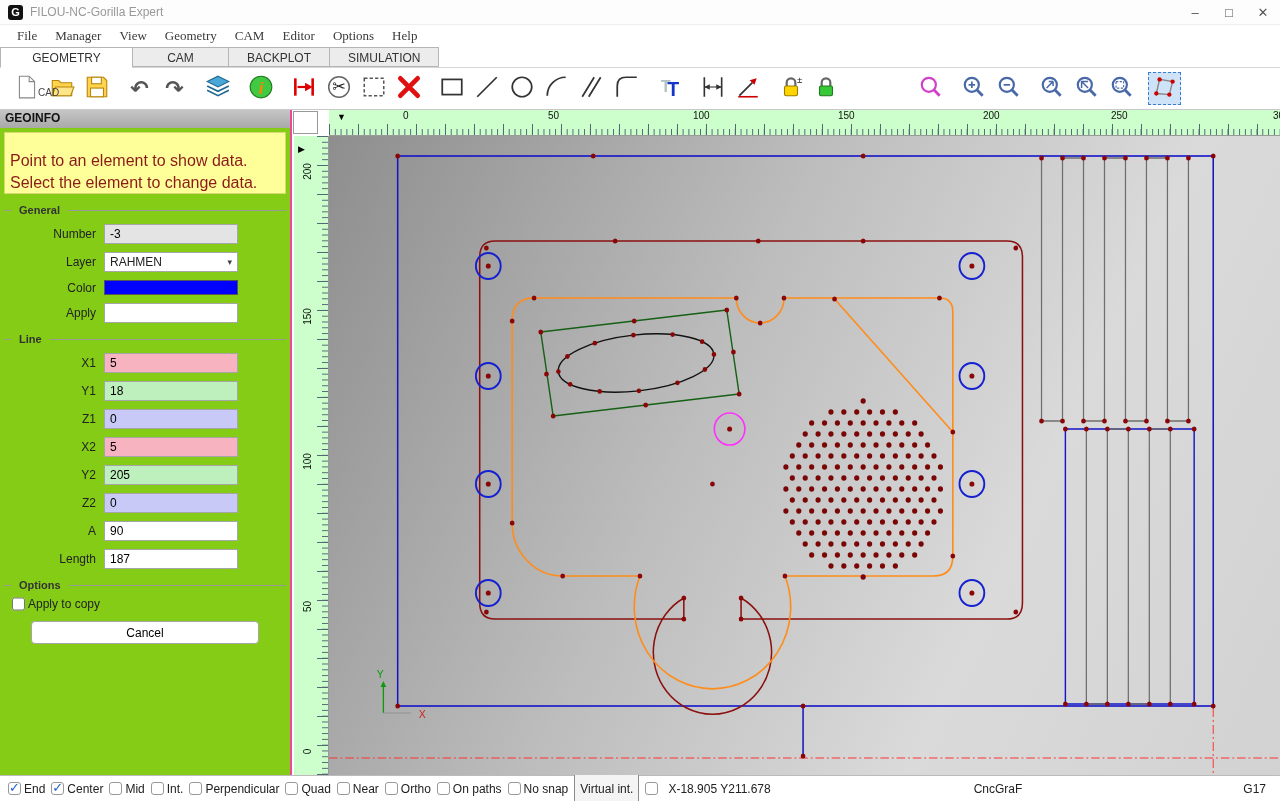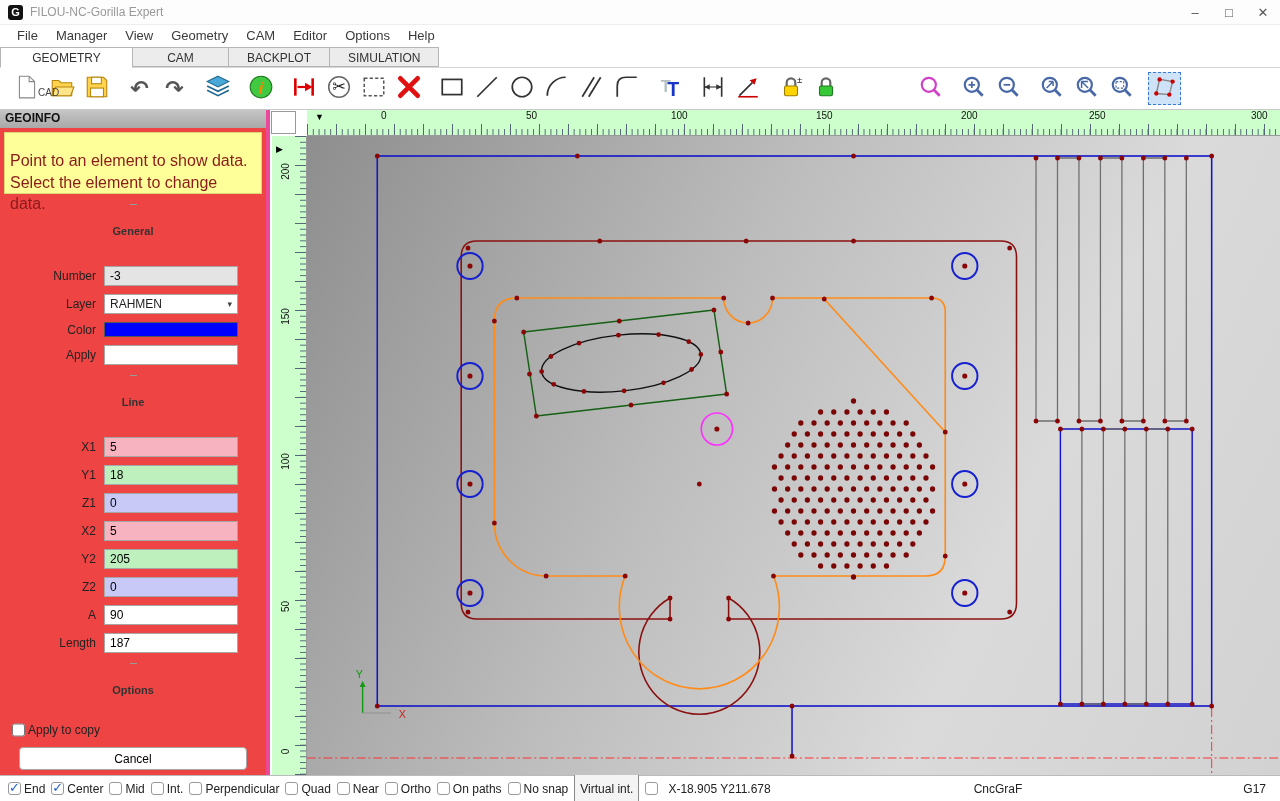--- a/index.html
+++ b/index.html
@@ -10,21 +10,21 @@
   
   .titlebar { height:25px; display:flex; align-items:center; background:#fdfdfd; border-bottom:1px solid #eee; }
   .logo { width:15px; height:15px; margin:0 7px 0 8px; background:#111; color:#fff; border-radius:3px;
           font-size:11px; font-weight:bold; display:flex; align-items:center; justify-content:center; }
   .title-text { font-size:12px; color:#999; }
   .win-btns { margin-left:auto; display:flex; }
   .win-btn { width:34px; text-align:center; font-size:13px; color:#555; line-height:25px; }
 
   
   .menubar { height:22px; display:flex; align-items:center; padding-left:8px; background:#fff; }
-  .menu-item { font-size:13px; color:#3a3a3a; padding:0 9px; line-height:22px; }
+  .menu-item { font-size:13px; color:#3a3a3a; padding:0 9px; line-height:22px;font-family:Liberation Serif, serif; }
 
   
   .tabrow { height:21px; display:flex; background:#fff; border-bottom:1px solid #d6d6d6; }
   .tab { min-width:96px; padding:0 18px; text-align:center; line-height:20px; font-size:12px;
          background:#ececec; border:1px solid #b5b5b5; border-left:none; color:#333; position:relative; }
   .tab:first-child { border-left:1px solid #b5b5b5; min-width:133px; }
   .tab.active { background:#fff; border-bottom:1px solid #fff; margin-bottom:-1px; z-index:2; }
 
   
   .toolbar { height:42px; display:flex; align-items:center; background:#fff; border-bottom:1px solid #c9c9c9;
@@ -36,26 +36,26 @@
   .tb-btn { width:33px; height:33px; display:flex; align-items:center; justify-content:center;
             border:1px solid transparent; background:transparent; }
   .tb-btn.selected { background:#cfe3f8; border:1px dashed #3a7bd5; }
   .tb-btn svg { width:26px; height:26px; }
   .tglyph { font-size:22px; line-height:1; font-weight:bold; font-family:"DejaVu Sans",sans-serif; }
 
   
   .main { flex:1; display:flex; min-height:0; }
 
   
-  .sidebar { width:270px; border-right:4px solid #ec4899; background:#ef4444; font-size:12px; overflow:hidden; }
+  .sidebar { width:292px; border-right:2px solid #ec4899; background:#84cc16; font-size:12px; overflow:hidden; }
   .panel-header { height:18px; background:linear-gradient(#c6c6c6,#a9a9a9); font-weight:bold; font-size:12px;
                   color:#111; padding:1px 5px; }
   .info-box { margin:4px 4px 0 4px; height:62px; background:#ffff99; border:1px solid #d8d870;
               color:#8b1a1a; font-size:16px; padding:17px 5px; line-height:1.35; }
-  .sep { display:flex; align-items:center; gap:20px; margin:10px 4px 6px 4px; font-weight:bold; font-size:11px; color:#333;flex-direction:column; }
+  .sep { display:flex; align-items:center; gap:8px; margin:10px 4px 6px 4px; font-weight:bold; font-size:11px; color:#333; }
   .sep .dash { width:7px; border-top:1px solid #999; }
   .sep .line { flex:1; border-top:1px solid #999; }
   .field-row { display:flex; align-items:center; margin:8px 8px 8px 0; }
   .field-row label { width:96px; text-align:right; margin-right:8px; color:#222; }
   .field-row input, .sel { width:134px; height:20px; border:1px solid #a6a6a6; font-size:12px; padding:1px 5px;
                            font-family:"Liberation Sans","DejaVu Sans",sans-serif; background:#fff; }
   input.gray { background:#e4e4e4; }
   .sel { display:flex; align-items:center; justify-content:space-between; }
   .sel .arr { font-size:9px; color:#444; }
   .swatch { width:134px; height:15px; border:1px solid #555; }

